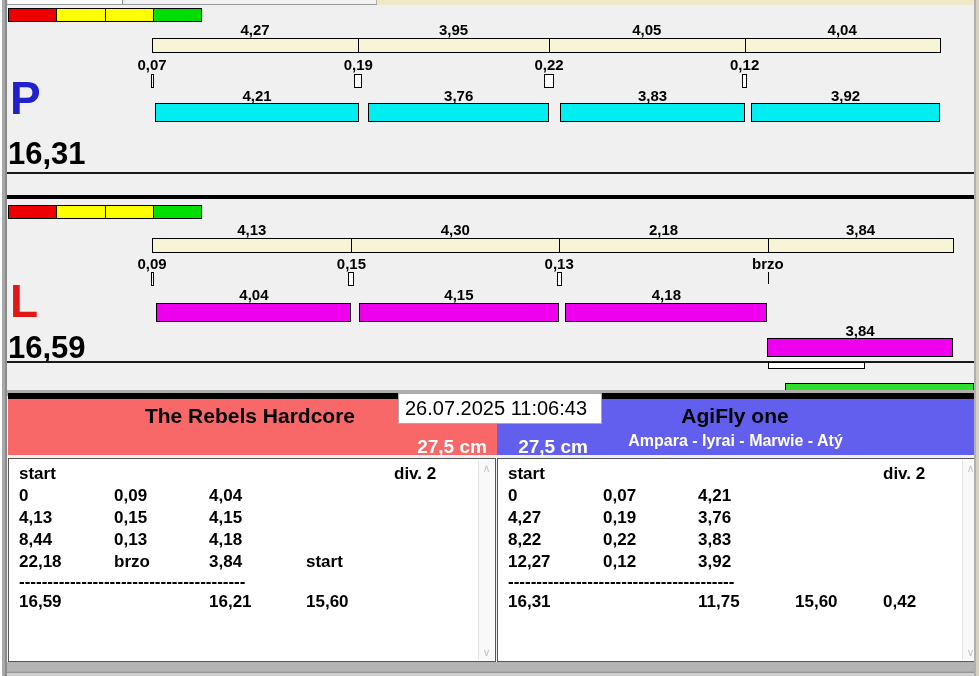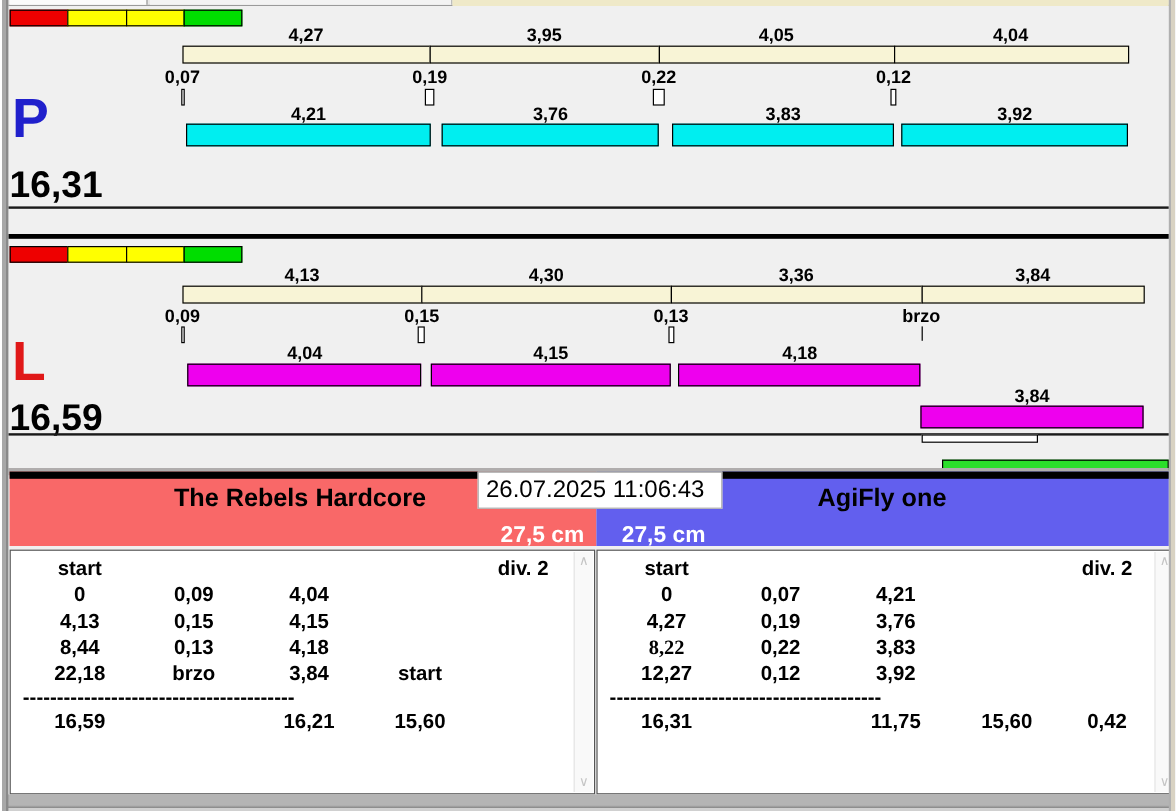--- a/index.html
+++ b/index.html
@@ -50,21 +50,21 @@
     font-size:19px; font-weight:bold; color:#fff; }
   .datetime-box { position:absolute; left:398px; top:393px; width:204px; height:31px;
     background:#fff; border:1px solid #aaa; z-index:6; font-size:20px; color:#000;
     padding:3px 0 0 6px; white-space:nowrap; }
   
   .result-panel { position:absolute; top:458px; height:204px; background:#fff; border:1px solid #555; }
   .result-panel.left { left:8px; width:488px; }
   .result-panel.right { left:497px; width:483px; }
   .table-body { position:absolute; left:0; top:0; right:17px; bottom:0; overflow:hidden;
     padding:4px 0 0 10px; font-size:17px; font-weight:bold; color:#000; }
-  .trow { display:grid; grid-template-columns:95px 95px 97px 88px 1fr; line-height:22px; white-space:nowrap;text-align:center; }
+  .trow { display:grid; grid-template-columns:95px 95px 97px 88px 1fr; line-height:22px; white-space:nowrap; }
   .trow.dashes { line-height:18px; letter-spacing:0; overflow:hidden; }
   .scrollbar { position:absolute; right:1px; top:1px; bottom:1px; width:16px;
     background:#f9f9f9; border-left:1px solid #e4e4e4; }
   .scrollbar .arr { position:absolute; left:0; width:100%; text-align:center;
     color:#c4c4c4; font-size:11px; line-height:14px; }
   .scrollbar .arr.up { top:1px; } .scrollbar .arr.down { bottom:1px; }
 </style>
 </head>
 <body>
 
@@ -118,21 +118,21 @@
   <div class="lane-total" style="top:333px;">16,59</div>
 <div class="block" style="left: 8px; top: 205px; width: 49.3px; background: rgb(238, 0, 0);"></div>
     <div class="block" style="left: 56.3px; top: 205px; width: 49.3px; background: rgb(255, 255, 0);"></div>
     <div class="block" style="left: 104.6px; top: 205px; width: 49.3px; background: rgb(255, 255, 0);"></div>
     <div class="block" style="left: 152.9px; top: 205px; width: 49.3px; background: rgb(0, 221, 0);"></div>
     <div class="split-seg" style="left: 152px; top: 238px; width: 200.479px;"></div>
     <div class="bar-label" style="left: 251.739px; top: 221px;">4,13</div>
     <div class="split-seg" style="left: 351.479px; top: 238px; width: 208.69px;"></div>
     <div class="bar-label" style="left: 455.324px; top: 221px;">4,30</div>
     <div class="split-seg" style="left: 559.169px; top: 238px; width: 209.656px;"></div>
-    <div class="bar-label" style="left: 663.497px; top: 221px;">3,36</div>
+    <div class="bar-label" style="left: 663.497px; top: 221px;">2,18</div>
     <div class="split-seg" style="left: 767.825px; top: 238px; width: 186.472px;"></div>
     <div class="bar-label" style="left: 860.561px; top: 221px;">3,84</div>
     <div class="bar-label" style="left: 152px; top: 255px;">0,09</div>
     <div class="gap-tick" style="left: 150.5px; top: 272px; width: 3px;"></div>
     <div class="bar-label" style="left: 351.479px; top: 255px;">0,15</div>
     <div class="gap-tick" style="left: 348.479px; top: 272px; width: 6px;"></div>
     <div class="bar-label" style="left: 559.169px; top: 255px;">0,13</div>
     <div class="gap-tick" style="left: 556.669px; top: 272px; width: 5px;"></div>
     <div class="bar-label" style="left: 767.825px; top: 255px;">brzo</div>
     <div class="gap-line" style="left: 767.825px; top: 272px;"></div>
@@ -149,20 +149,21 @@
 <div class="rerun-bar"></div>
 <div class="next-run-bar"></div>
 <div class="gray-strip"></div>
 
 <div class="team-header left" id="team-header-left" style="background: rgb(249, 104, 104);">
   <div class="team-name">The Rebels Hardcore</div>
   <div class="height-label" style="left:398px;">27,5 cm</div>
 </div>
 <div class="team-header right" id="team-header-right" style="background: rgb(98, 95, 238);">
   <div class="team-name">AgiFly one</div>
+  <div class="team-members">Ampara - Iyrai - Marwie - Atý</div>
   <div class="height-label" style="left:10px;">27,5 cm</div>
 </div>
 <div class="datetime-box">26.07.2025 11:06:43</div>
 
 <div class="result-panel left">
   <div class="table-body" id="table-left">
       <div class="trow">
         <div class="" style="grid-column: 1;">start</div>
         <div class="" style="grid-column: 5;">div. 2</div>
       </div>
@@ -222,21 +223,21 @@
         <div class="" style="grid-column: 5;"></div>
       </div>
       <div class="trow">
         <div class="" style="grid-column: 1;">4,27</div>
         <div class="" style="grid-column: 2;">0,19</div>
         <div class="" style="grid-column: 3;">3,76</div>
         <div class="" style="grid-column: 4;"></div>
         <div class="" style="grid-column: 5;"></div>
       </div>
       <div class="trow">
-        <div class="" style="grid-column: 1; font-family: Liberation Serif, serif;">8,22</div>
+        <div class="" style="grid-column: 1;">8,22</div>
         <div class="" style="grid-column: 2;">0,22</div>
         <div class="" style="grid-column: 3;">3,83</div>
         <div class="" style="grid-column: 4;"></div>
         <div class="" style="grid-column: 5;"></div>
       </div>
       <div class="trow">
         <div class="" style="grid-column: 1;">12,27</div>
         <div class="" style="grid-column: 2;">0,12</div>
         <div class="" style="grid-column: 3;">3,92</div>
         <div class="" style="grid-column: 4;"></div>

